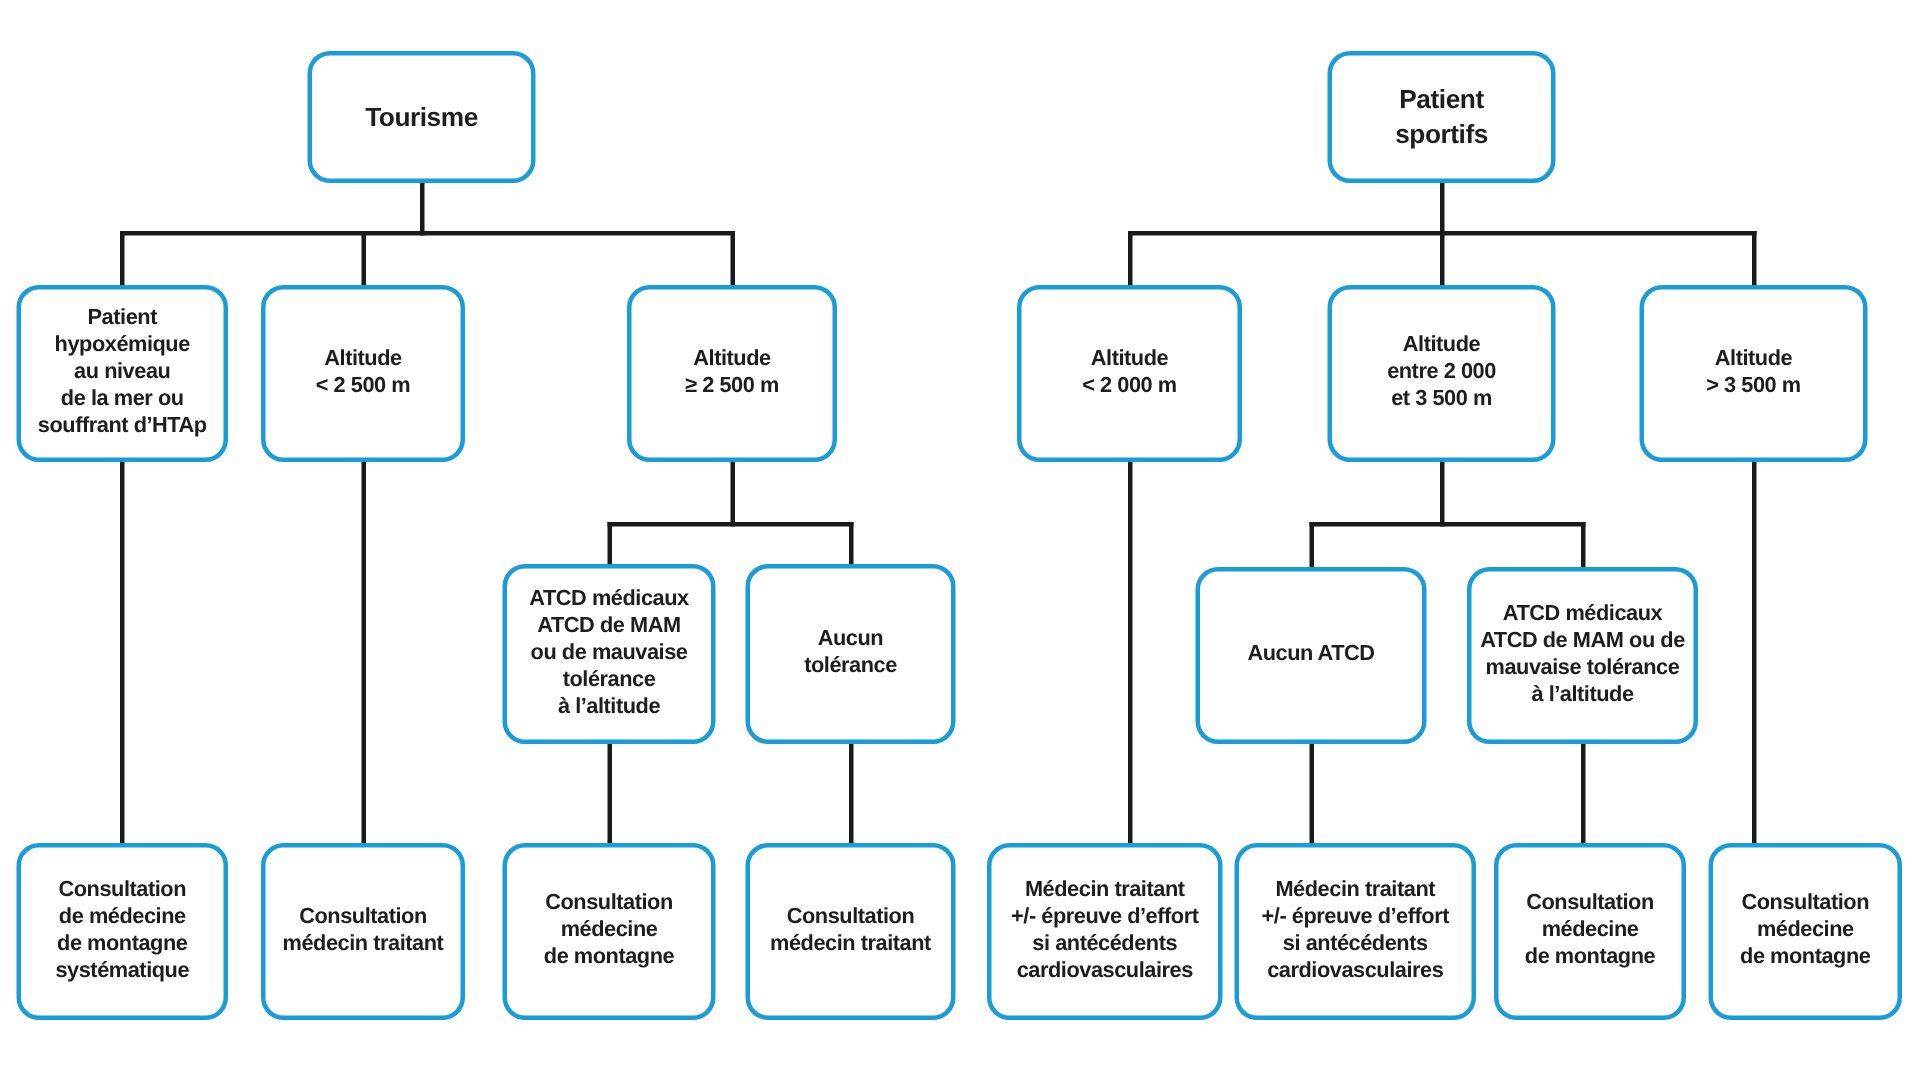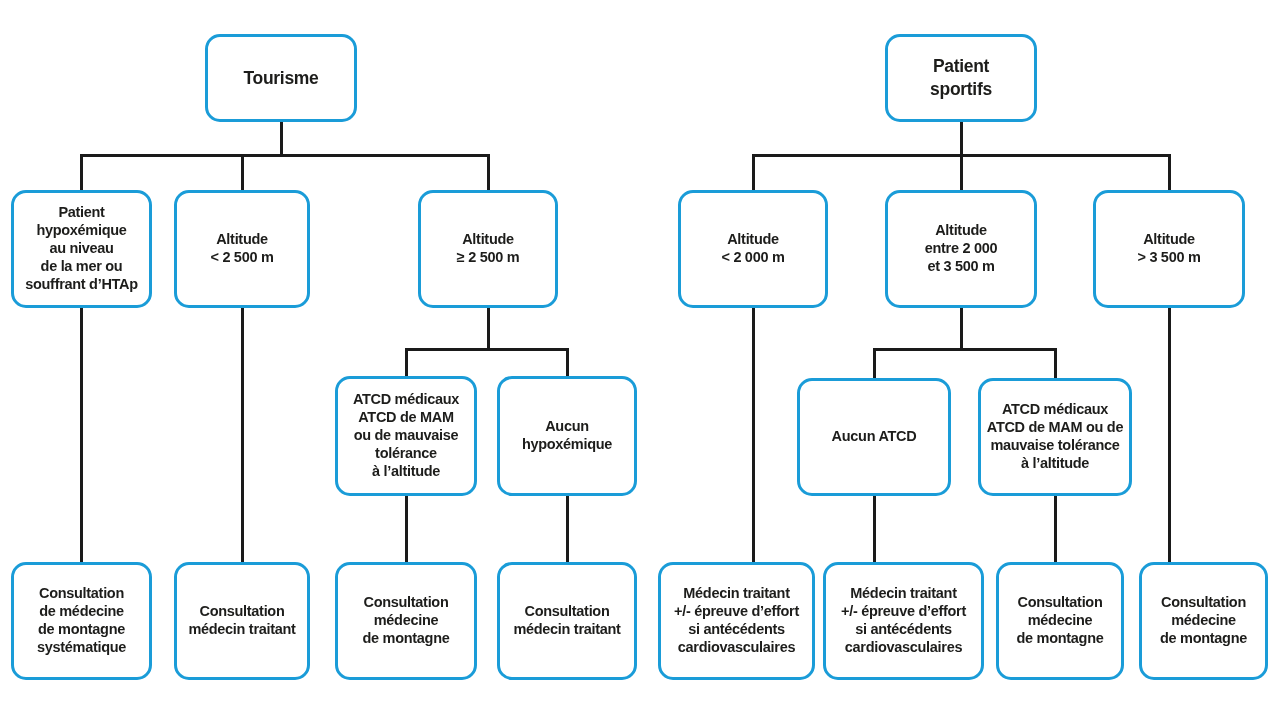--- a/index.html
+++ b/index.html
@@ -92,21 +92,21 @@
   </div>
   <div class="node" style="left:335px;top:376px;width:142px;height:120px">
     <span class="lbl">ATCD médicaux
 ATCD de MAM
 ou de mauvaise
 tolérance
 à l’altitude</span>
   </div>
   <div class="node" style="left:497px;top:376px;width:140px;height:120px">
     <span class="lbl">Aucun
-hypoxémique</span>
+tolérance</span>
   </div>
   <div class="node" style="left:11px;top:562px;width:141px;height:118px">
     <span class="lbl">Consultation
 de médecine
 de montagne
 systématique</span>
   </div>
   <div class="node" style="left:174px;top:562px;width:136px;height:118px">
     <span class="lbl">Consultation
 médecin traitant</span>

